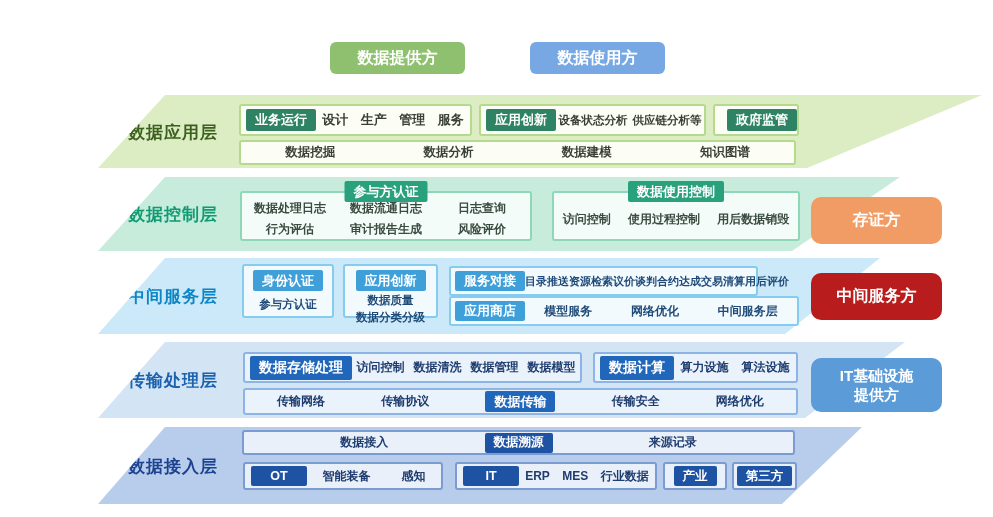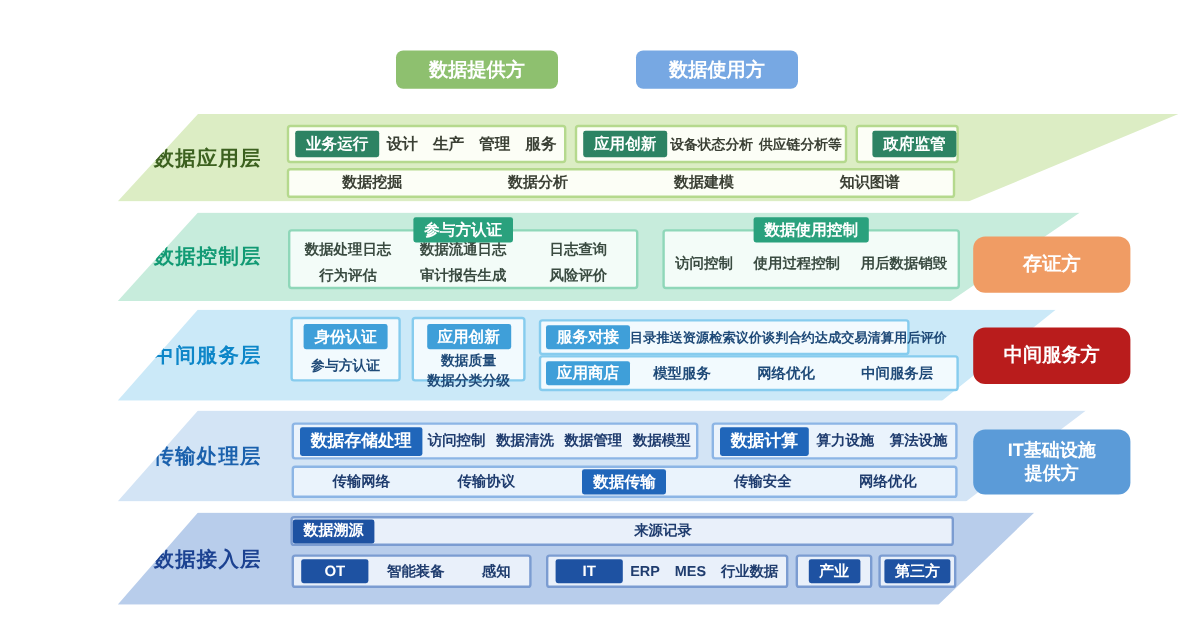--- a/index.html
+++ b/index.html
@@ -221,20 +221,23 @@
     <div class="items">
       <span class="it">传输网络</span>
       <span class="it">传输协议</span>
       <span class="tab">数据传输</span>
       <span class="it">传输安全</span>
       <span class="it">网络优化</span>
     </div>
   </div>
 
   <div class="bx l5 p-l5top">
+    <div class="half">
+      <span class="it">数据接入</span>
+    </div>
     <span class="tab">数据溯源</span>
     <div class="half">
       <span class="it">来源记录</span>
     </div>
   </div>
   <div class="bx l5 p-l5ot">
     <div class="tab">OT</div>
     <div class="items">
       <span class="it">智能装备</span>
       <span class="it">感知</span>

